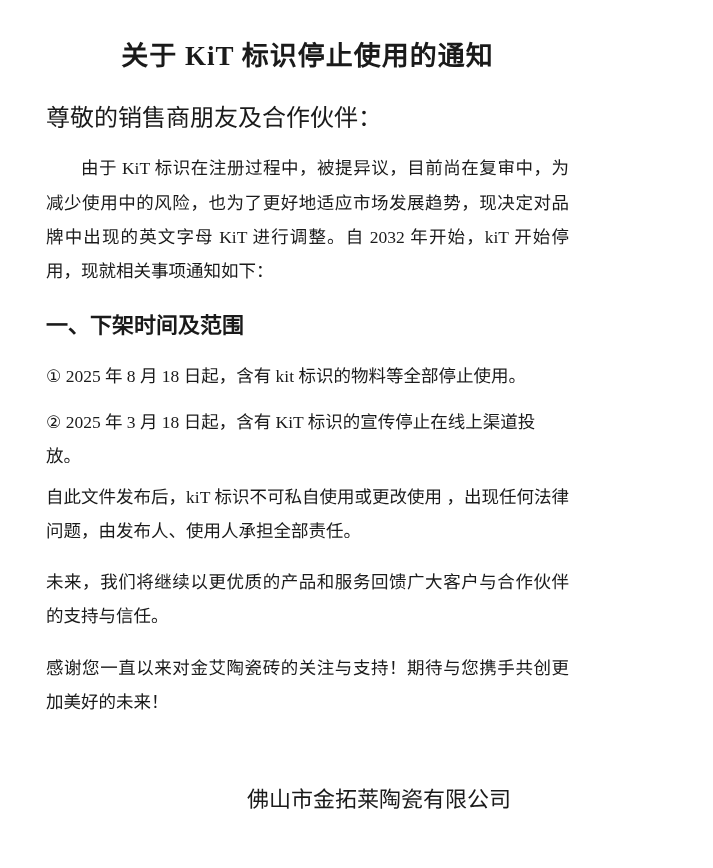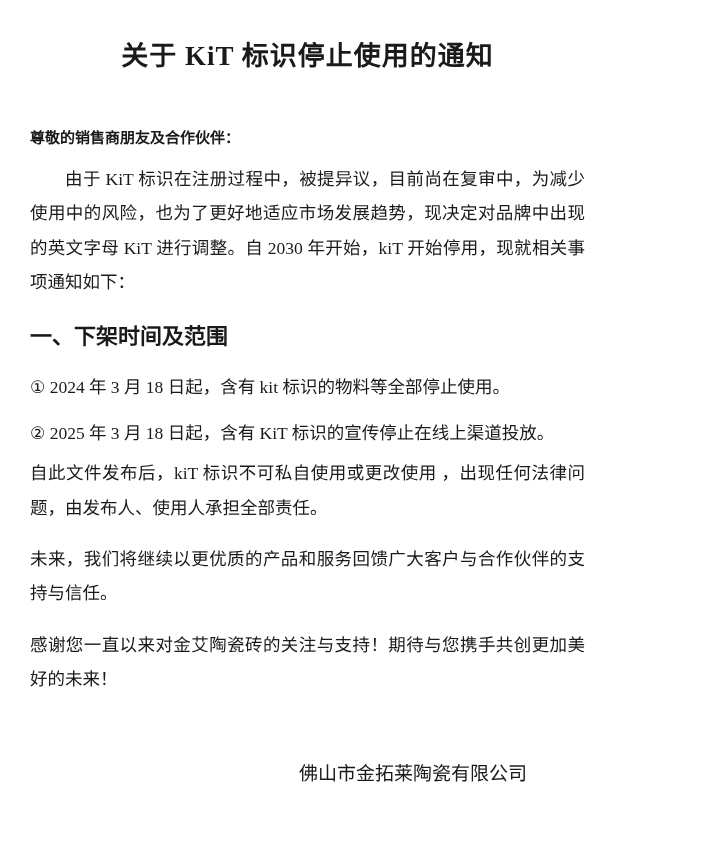--- a/index.html
+++ b/index.html
@@ -12,40 +12,39 @@
     height: 868px;
     font-family: "Liberation Serif", "DejaVu Serif", serif;
     color: #1a1a1a;
     -webkit-font-smoothing: antialiased;
   }
   .page {
     position: relative;
     width: 615px;
     height: 868px;
     box-sizing: border-box;
-    padding: 0 30px;
+    padding: 0 46px;
     background: #ffffff;
     overflow: hidden;
     border-radius: 21px;
   }
   .doc-title {
     margin: 0;
     padding-top: 38px;
     text-align: center;
     font-size: 27px;
     font-weight: bold;
     letter-spacing: 1px;
     font-family: "Liberation Serif", "DejaVu Serif", serif;
     line-height: 1.4;
   }
   .salutation {
-    margin-top: 48px;
-    font-size: 15px;
+    margin-top: 20px;
+    font-size: 24px;
     line-height: 1.9;
-    font-weight: bold;
   }
   .para {
     font-size: 17.5px;
     line-height: 1.95;
     text-align: justify;
     text-justify: inter-ideograph;
     margin-top: 10px;
   }
   .para.indent {
     text-indent: 2em;
@@ -65,45 +64,45 @@
     font-family: "DejaVu Sans", "Liberation Sans", sans-serif;
     font-size: 17px;
   }
   .gap-sm { margin-top: 6px; }
   .signature-block {
     margin-top: 58px;
     text-align: right;
     padding-right: 58px;
   }
   .sig-company {
-    font-size: 19px;
+    font-size: 22px;
     line-height: 2.1;
   }
   .sig-date {
     font-size: 17.5px;
     line-height: 2.1;
     padding-right: 12px;
   }
 </style>
 </head>
 <body>
 
 <div class="page">
 
   <h1 class="doc-title">关于 KiT 标识停止使用的通知</h1>
 
   <div class="salutation">尊敬的销售商朋友及合作伙伴：</div>
 
-  <p class="para indent">由于 KiT 标识在注册过程中，被提异议，目前尚在复审中，为减少使用中的风险，也为了更好地适应市场发展趋势，现决定对品牌中出现的英文字母 KiT 进行调整。自 2030 年开始，kiT 开始停用，现就相关事项通知如下：</p>
+  <p class="para indent">由于 KiT 标识在注册过程中，被提异议，目前尚在复审中，为减少使用中的风险，也为了更好地适应市场发展趋势，现决定对品牌中出现的英文字母 KiT 进行调整。自 2032 年开始，kiT 开始停用，现就相关事项通知如下：</p>
 
   <div class="section-heading">一、下架时间及范围</div>
 
   <div class="list-item">
     <span class="num">①</span>
-    <span>2024 年 3 月 18 日起，含有 kit 标识的物料等全部停止使用。</span>
+    <span>2025 年 8 月 18 日起，含有 kit 标识的物料等全部停止使用。</span>
   </div>
 
   <div class="list-item">
     <span class="num">②</span>
     <span>2025 年 3 月 18 日起，含有 KiT 标识的宣传停止在线上渠道投放。</span>
   </div>
 
 
   <p class="para gap-sm">自此文件发布后，kiT 标识不可私自使用或更改使用 ，出现任何法律问题，由发布人、使用人承担全部责任。</p>
   <p class="para gap-sm">未来，我们将继续以更优质的产品和服务回馈广大客户与合作伙伴的支持与信任。</p>

